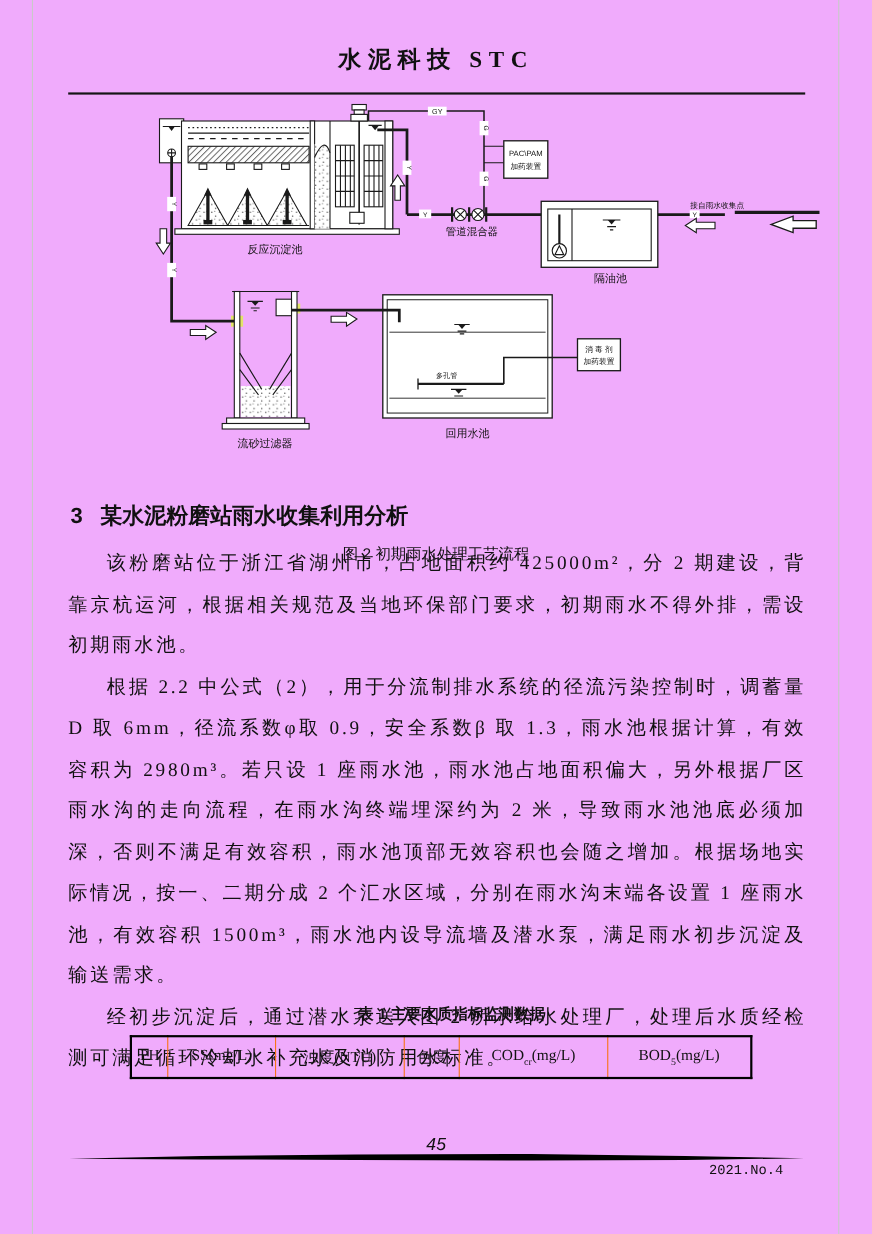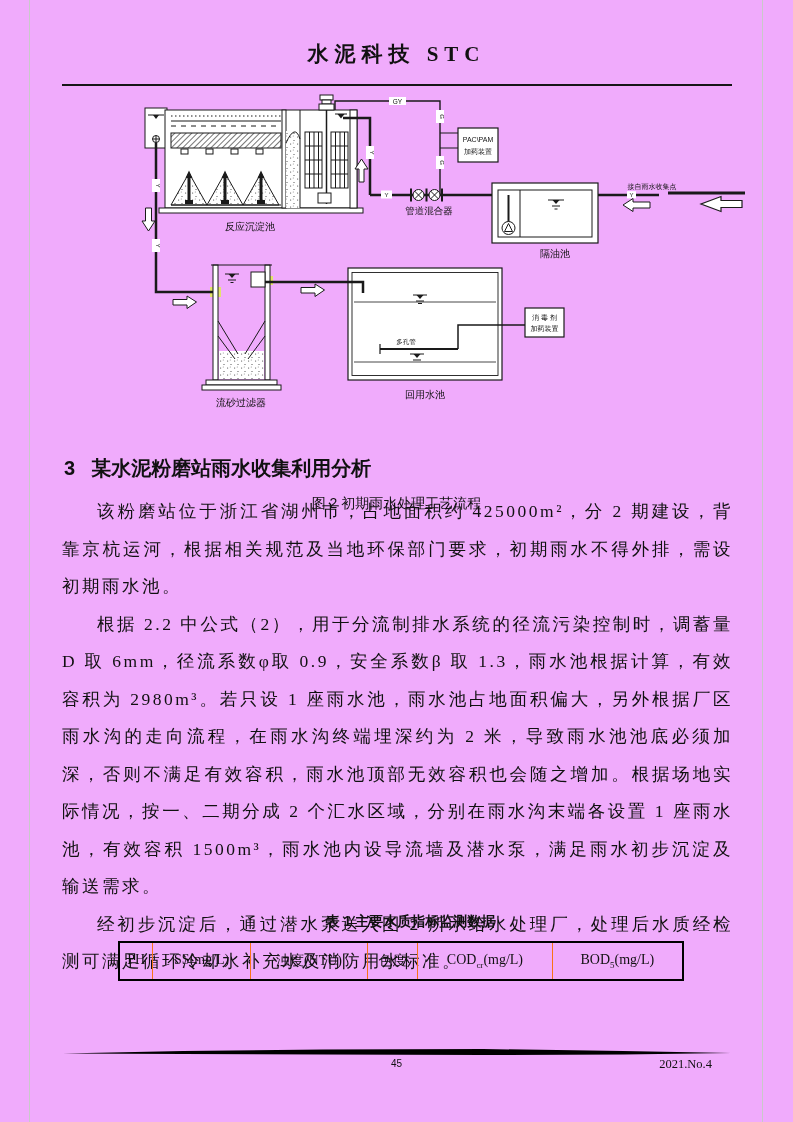--- a/index.html
+++ b/index.html
@@ -35,24 +35,24 @@
     font-size:14px;font-weight:600;font-family:"Liberation Sans",sans-serif;padding-left:14px;}
 
   #data-table{position:absolute;top:941px;left:118px;width:566px;border-collapse:collapse;
     font-size:14px;font-family:"Liberation Serif",serif;}
   #data-table th,#data-table td{border:1px solid #f97316;text-align:center;font-weight:normal;padding:0;}
   #data-table th{height:36px;} #data-table td{height:33px;}
   #data-table{border:2px solid #000;}
   #data-table sub{font-size:9px;}
 
   #footer-line{position:absolute;top:1047px;left:63px;width:668px;height:10px;}
-  #page-number{position:absolute;top:1058px;left:0;width:793px;text-align:center;
-    font-size:10px;font-family:"Liberation Sans",sans-serif;}
+  #page-number{position:absolute;top:1032px;left:0;width:793px;text-align:center;
+    font-size:16px;font-family:"Liberation Sans",sans-serif;font-style:italic;}
   #issue-number{position:absolute;top:1057px;right:81px;font-size:12.5px;
-    font-family:Liberation Serif, serif;}
+    font-family:Liberation Mono, monospace;}
 </style>
 </head>
 <body>
 
 <div id="page">
   <div class="edge" id="edge-l"></div>
   <div class="edge" id="edge-r"></div>
 
   <div id="journal-title">水泥科技 STC</div>
   <div id="header-rule"></div>

